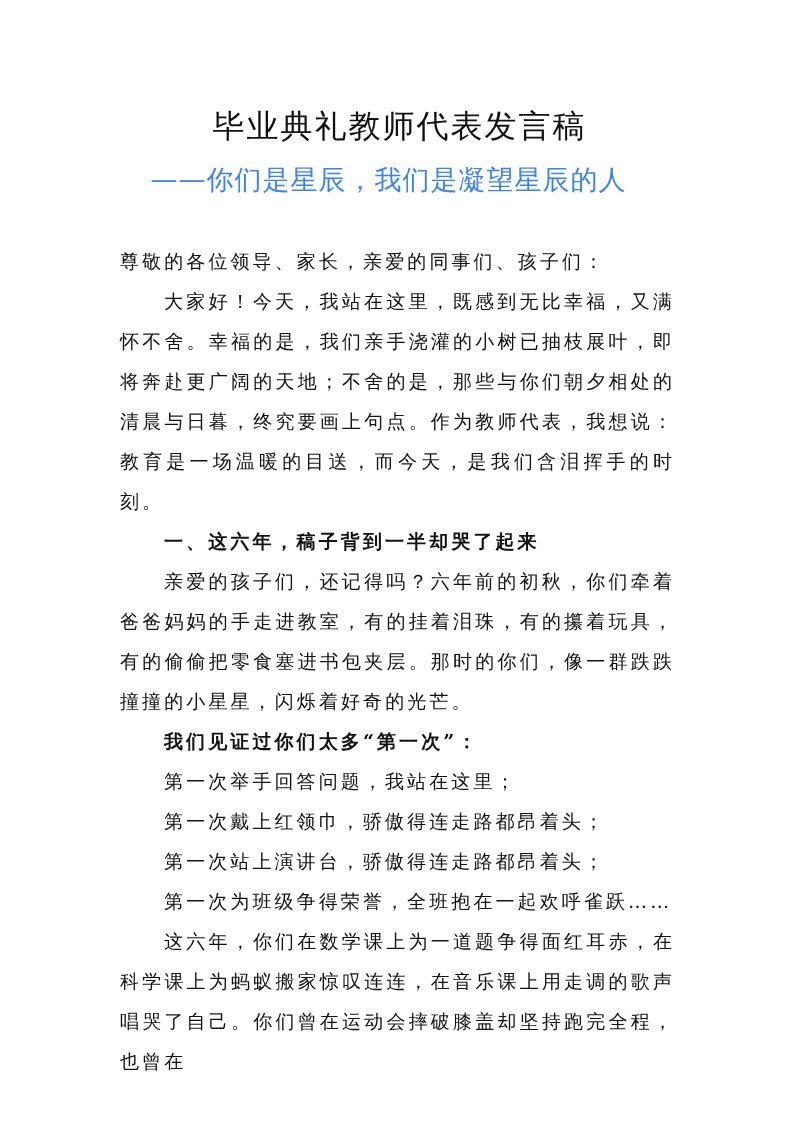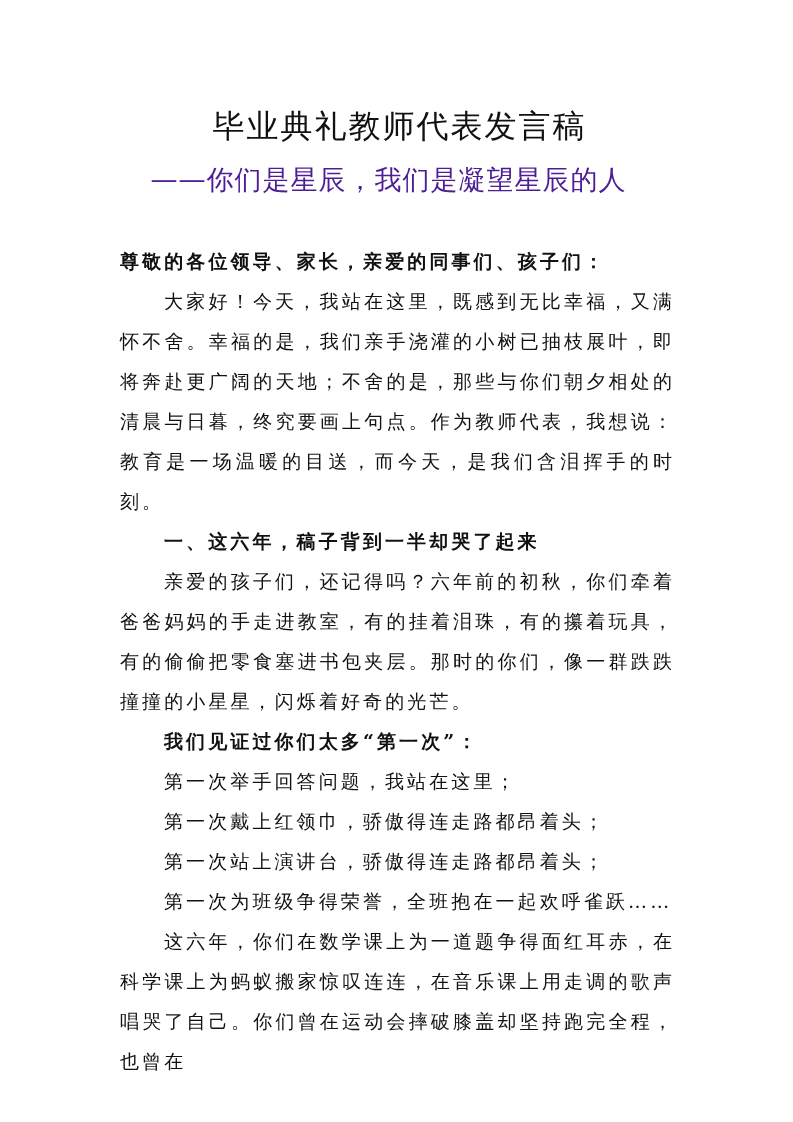--- a/index.html
+++ b/index.html
@@ -33,39 +33,39 @@
       font-weight: normal;
       line-height: 44px;
       padding-left: 6px;
     }
     .subtitle {
       position: absolute;
       left: 0; right: 16px;
       top: 160px;
       text-align: center;
       font-size: 27px;
-      color: #4c1d95;
+      color: #3b82f6;
       letter-spacing: 1px;
       line-height: 40px;
     }
     .body {
       position: absolute;
       left: 120px;
       width: 555px;
       top: 241px;
       font-size: 19px;
       line-height: 40px;
       letter-spacing: 3.1px;
     }
     .body p {
       margin: 0;
       text-align: justify;
     }
     .salutation {
-      font-weight: bold;
+      font-weight: normal;
     }
     .indent {
       text-indent: 44px;
     }
     .section-head {
       font-weight: bold;
       text-indent: 44px;
     }
     .list-line {
       text-indent: 44px;

